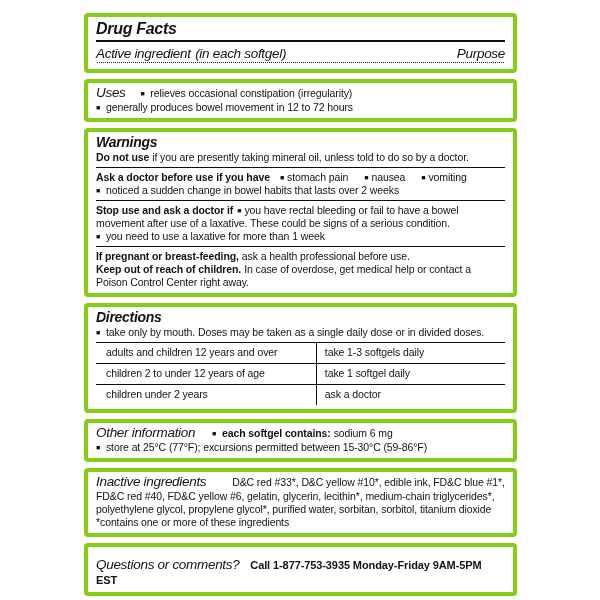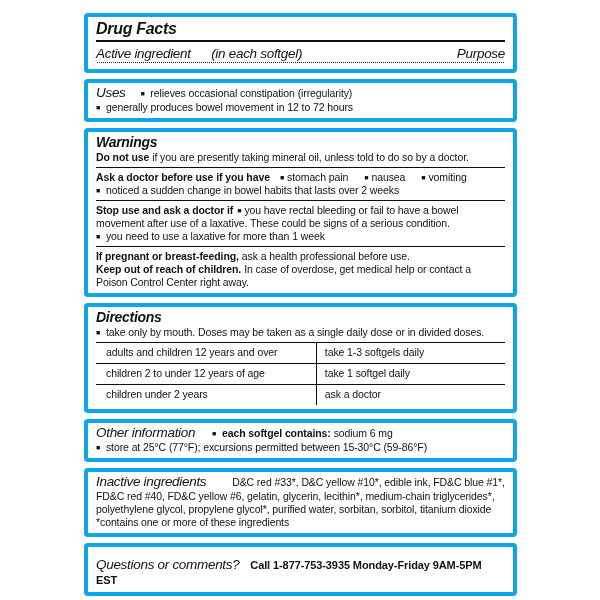--- a/index.html
+++ b/index.html
@@ -6,21 +6,21 @@
   body{
     width:600px;height:600px;position:relative;background:#ffffff;
     font-family:"Liberation Sans","DejaVu Sans",sans-serif;
     color:#121212;-webkit-font-smoothing:antialiased;
   }
   .label{
     position:absolute;left:84px;top:13px;width:433px;
     display:flex;flex-direction:column;gap:6px;box-sizing:border-box;
   }
   .box{
-    border:4px solid #0ea5e9;border-radius:4px;background:#fff;
+    border:4px solid #84cc16;border-radius:4px;background:#fff;
     padding:2px 8px 4px 8px;box-sizing:border-box;
   }
   .h1{
     font-size:16px;font-weight:bold;font-style:italic;
     letter-spacing:-0.3px;line-height:19px;
   }
   .h2{
     font-size:13.5px;font-weight:normal;font-style:italic;
     letter-spacing:-0.3px;line-height:16px;display:inline;
   }
@@ -45,21 +45,21 @@
 <body>
 
 <div class="label">
 
   <div class="box">
     <div class="h1">Drug Facts</div>
     <hr class="rule">
     <div class="ai-row">
       <span>
         <span class="h2">Active ingredient</span>
-        <span class="h2" style="margin-left:16px;">(in each softgel)</span>
+        <span class="h2" style="margin-left:0;">(in each softgel)</span>
       </span>
       <span class="h2">Purpose</span>
     </div>
     <div class="dot-row">
       <span class="dot-fill"></span>
     </div>
   </div>
 
   <div class="box">
     <p class="para">

